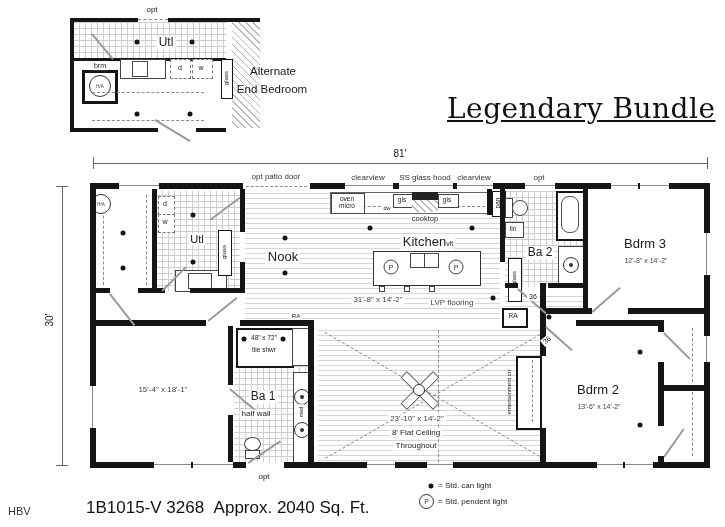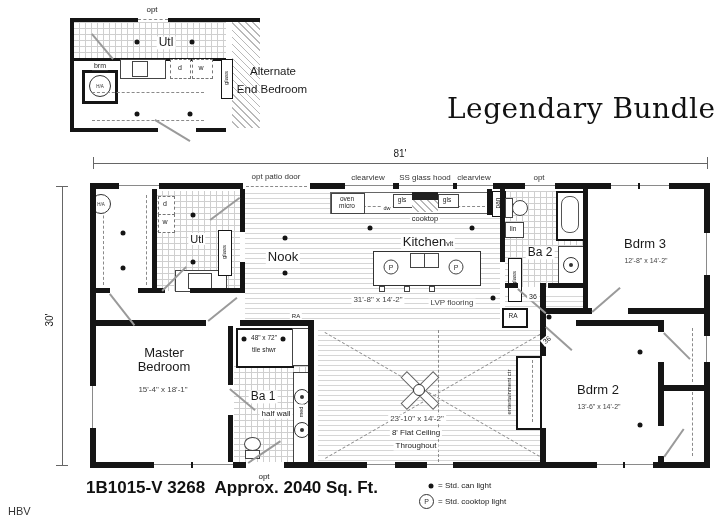--- a/index.html
+++ b/index.html
@@ -30,21 +30,21 @@
   .s115{font-size:11.5px;} .s12{font-size:12px;} .s13{font-size:13px;}
   .dimline{position:absolute;border-color:#666;}
   .title{position:absolute;font-family:"DejaVu Serif",serif;font-size:28px;color:#111;letter-spacing:.5px;white-space:nowrap;}
   .model{position:absolute;font-size:17px;color:#111;white-space:nowrap;}
 </style>
 </head>
 <body>
 
 <div class="canvas">
 
-  <div class="title" style="left:447px;top:92px;">Legendary Bundle</div>
+  <div class="title" style="left:447px;top:92px;text-decoration:underline;">Legendary Bundle</div>
 
   <div>
     <div class="tile" style="left:74px;top:22px;width:152px;height:36px;"></div>
     <div class="diag" style="left:232px;top:22px;width:28px;height:106px;"></div>
     <div class="wall" style="left:70px;top:18px;width:190px;height:4px;"></div>
     <div class="gap" style="left:138px;top:18px;width:30px;height:4px;"></div>
     <div class="dash-h" style="left:138px;top:19px;width:30px;"></div>
     <div class="wall" style="left:70px;top:18px;width:4px;height:114px;"></div>
     <div class="wall" style="left:70px;top:128px;width:88px;height:4px;"></div>
     <div class="wall" style="left:196px;top:128px;width:30px;height:4px;"></div>
@@ -278,41 +278,40 @@
   <div class="L s12 bgw" style="left:540px;top:253px;">Ba 2</div>
   <div class="L s13" style="left:645px;top:244px;">Bdrm 3</div>
   <div class="L s7" style="left:646px;top:261px;color:#444;">12'-8" x 14'-2"</div>
   <div class="L s8 bgw" style="left:378px;top:300px;color:#444;">31'-8" x 14'-2"</div>
   <div class="L s8 bgw" style="left:452px;top:303px;color:#444;">LVP flooring</div>
   <div class="L s6 bgw" style="left:296px;top:316px;">RA</div>
   <div class="abs" style="left:502px;top:308px;width:22px;height:16px;border:2px solid #151515;background:#fff;"></div>
   <div class="L s65" style="left:513px;top:316px;">RA</div>
   <div class="L s7 bgw" style="left:533px;top:297px;">36</div>
   <div class="L s7 bgw" style="left:547px;top:340px;transform:translate(-50%,-50%) rotate(-40deg);">36</div>
-  <div class="L s13 wrap" style="left:164px;top:360px;width:84px;">Master Bedroom</div>
   <div class="L s8" style="left:163px;top:390px;color:#444;">15'-4" x 18'-1"</div>
   <div class="L s65 bgw" style="left:264px;top:338px;">48" x 72"</div>
   <div class="L s65 bgw" style="left:264px;top:350px;">tile shwr</div>
   <div class="L s12 bgw" style="left:263px;top:397px;">Ba 1</div>
-  <div class="L s8 bgw" style="left:276px;top:414px;">half wall</div>
+  <div class="L s8 bgw" style="left:256px;top:414px;">half wall</div>
   <div class="L s55 V bgw" style="left:301px;top:412px;">med</div>
   <div class="L s8" style="left:264px;top:477px;">opt</div>
   <div class="L s8 bgw" style="left:417px;top:419px;color:#444;">23'-10" x 14'-2"</div>
   <div class="L s8 bgw" style="left:416px;top:433px;">8' Flat Ceiling</div>
   <div class="L s8 bgw" style="left:416px;top:446px;">Throughout</div>
   <div class="L s6 V" style="left:509px;top:392px;">entertainment ctr</div>
   <div class="L s13" style="left:598px;top:390px;">Bdrm 2</div>
   <div class="L s7" style="left:599px;top:407px;color:#444;">13'-6" x 14'-2"</div>
 
-  <div class="model" style="left:86px;top:478px;font-weight:bold;">
+  <div class="model" style="left:86px;top:498px;">
     <span>1B1015-V 3268</span>&nbsp;&nbsp;<span>Approx. 2040 Sq. Ft.</span>
   </div>
   <div>
     <div class="dot" style="left:431px;top:486px;"></div>
     <div class="abs s8" style="left:438px;top:481px;color:#222;">= Std. can light</div>
     <div class="circ" style="left:419px;top:494px;width:13px;height:13px;border-width:1px;font-size:7px;">
         <span>P</span>
       </div>
-    <div class="abs s8" style="left:438px;top:497px;color:#222;">= Std. cooktop light</div>
+    <div class="abs s8" style="left:438px;top:497px;color:#222;">= Std. pendent light</div>
   </div>
   <div class="abs s11" style="left:8px;top:505px;color:#333;">HBV</div>
 
 </div>
 
 </body></html>

